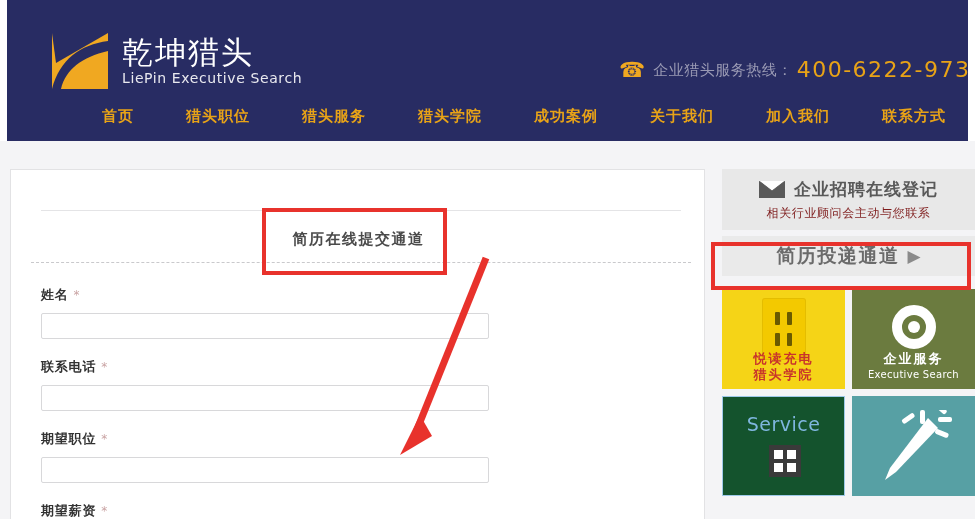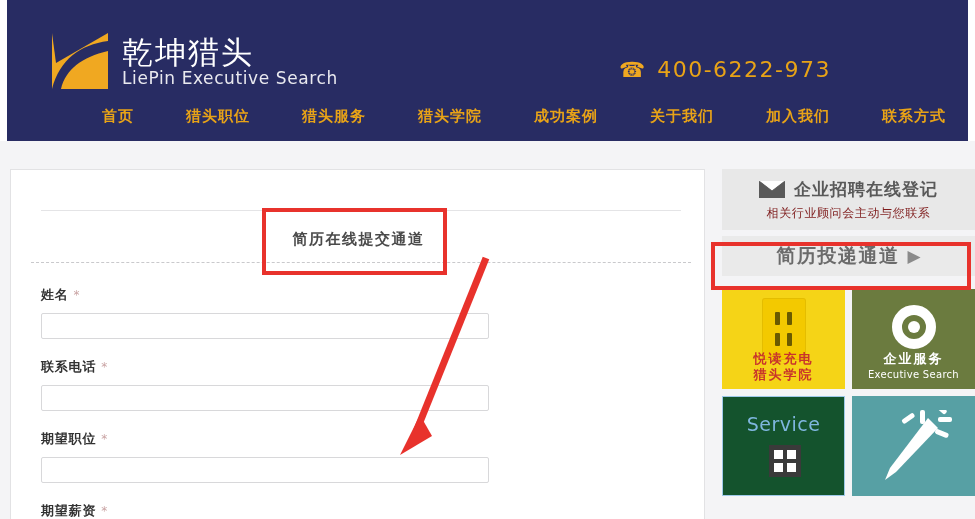--- a/index.html
+++ b/index.html
@@ -20,21 +20,21 @@
   .logo-mark{
     position:relative;width:56px;height:56px;background:#F0A821;overflow:hidden;flex:none;
   }
   .logo-mark svg{position:absolute;left:0;top:0;}
   .logo-text{margin-left:14px;}
   .logo-cn{
     color:#ffffff;font-size:31px;line-height:34px;letter-spacing:2px;font-weight:400;
     font-family:"DejaVu Sans","Liberation Sans",sans-serif;white-space:nowrap;
   }
   .logo-en{
-    color:#e9e9ef;font-size:17px;line-height:17px;letter-spacing:0.6px;margin-top:1px;
+    color:#e9e9ef;font-size:14px;line-height:17px;letter-spacing:0.6px;margin-top:1px;
     font-family:"DejaVu Sans","Liberation Sans",sans-serif;white-space:nowrap;
   }
 
   .hotline{
     position:absolute;left:612px;top:59px;display:flex;align-items:center;white-space:nowrap;
   }
   .phone-icon{
     color:#F0A821;font-size:21px;line-height:21px;margin-right:8px;
     font-family:"DejaVu Sans",sans-serif;
   }
@@ -187,20 +187,21 @@
         </svg>
       </div>
       <div class="logo-text">
         <div class="logo-cn">乾坤猎头</div>
         <div class="logo-en">LiePin Executive Search</div>
       </div>
     </div>
 
     <div class="hotline">
       <span class="phone-icon">☎</span>
+      <span class="hotline-label">企业猎头服务热线：</span>
       <span class="hotline-num">400-6222-973</span>
     </div>
 
     <nav class="nav">
       <span class="nav-item">首页</span>
       <span class="nav-item">猎头职位</span>
       <span class="nav-item">猎头服务</span>
       <span class="nav-item">猎头学院</span>
       <span class="nav-item">成功案例</span>
       <span class="nav-item">关于我们</span>

